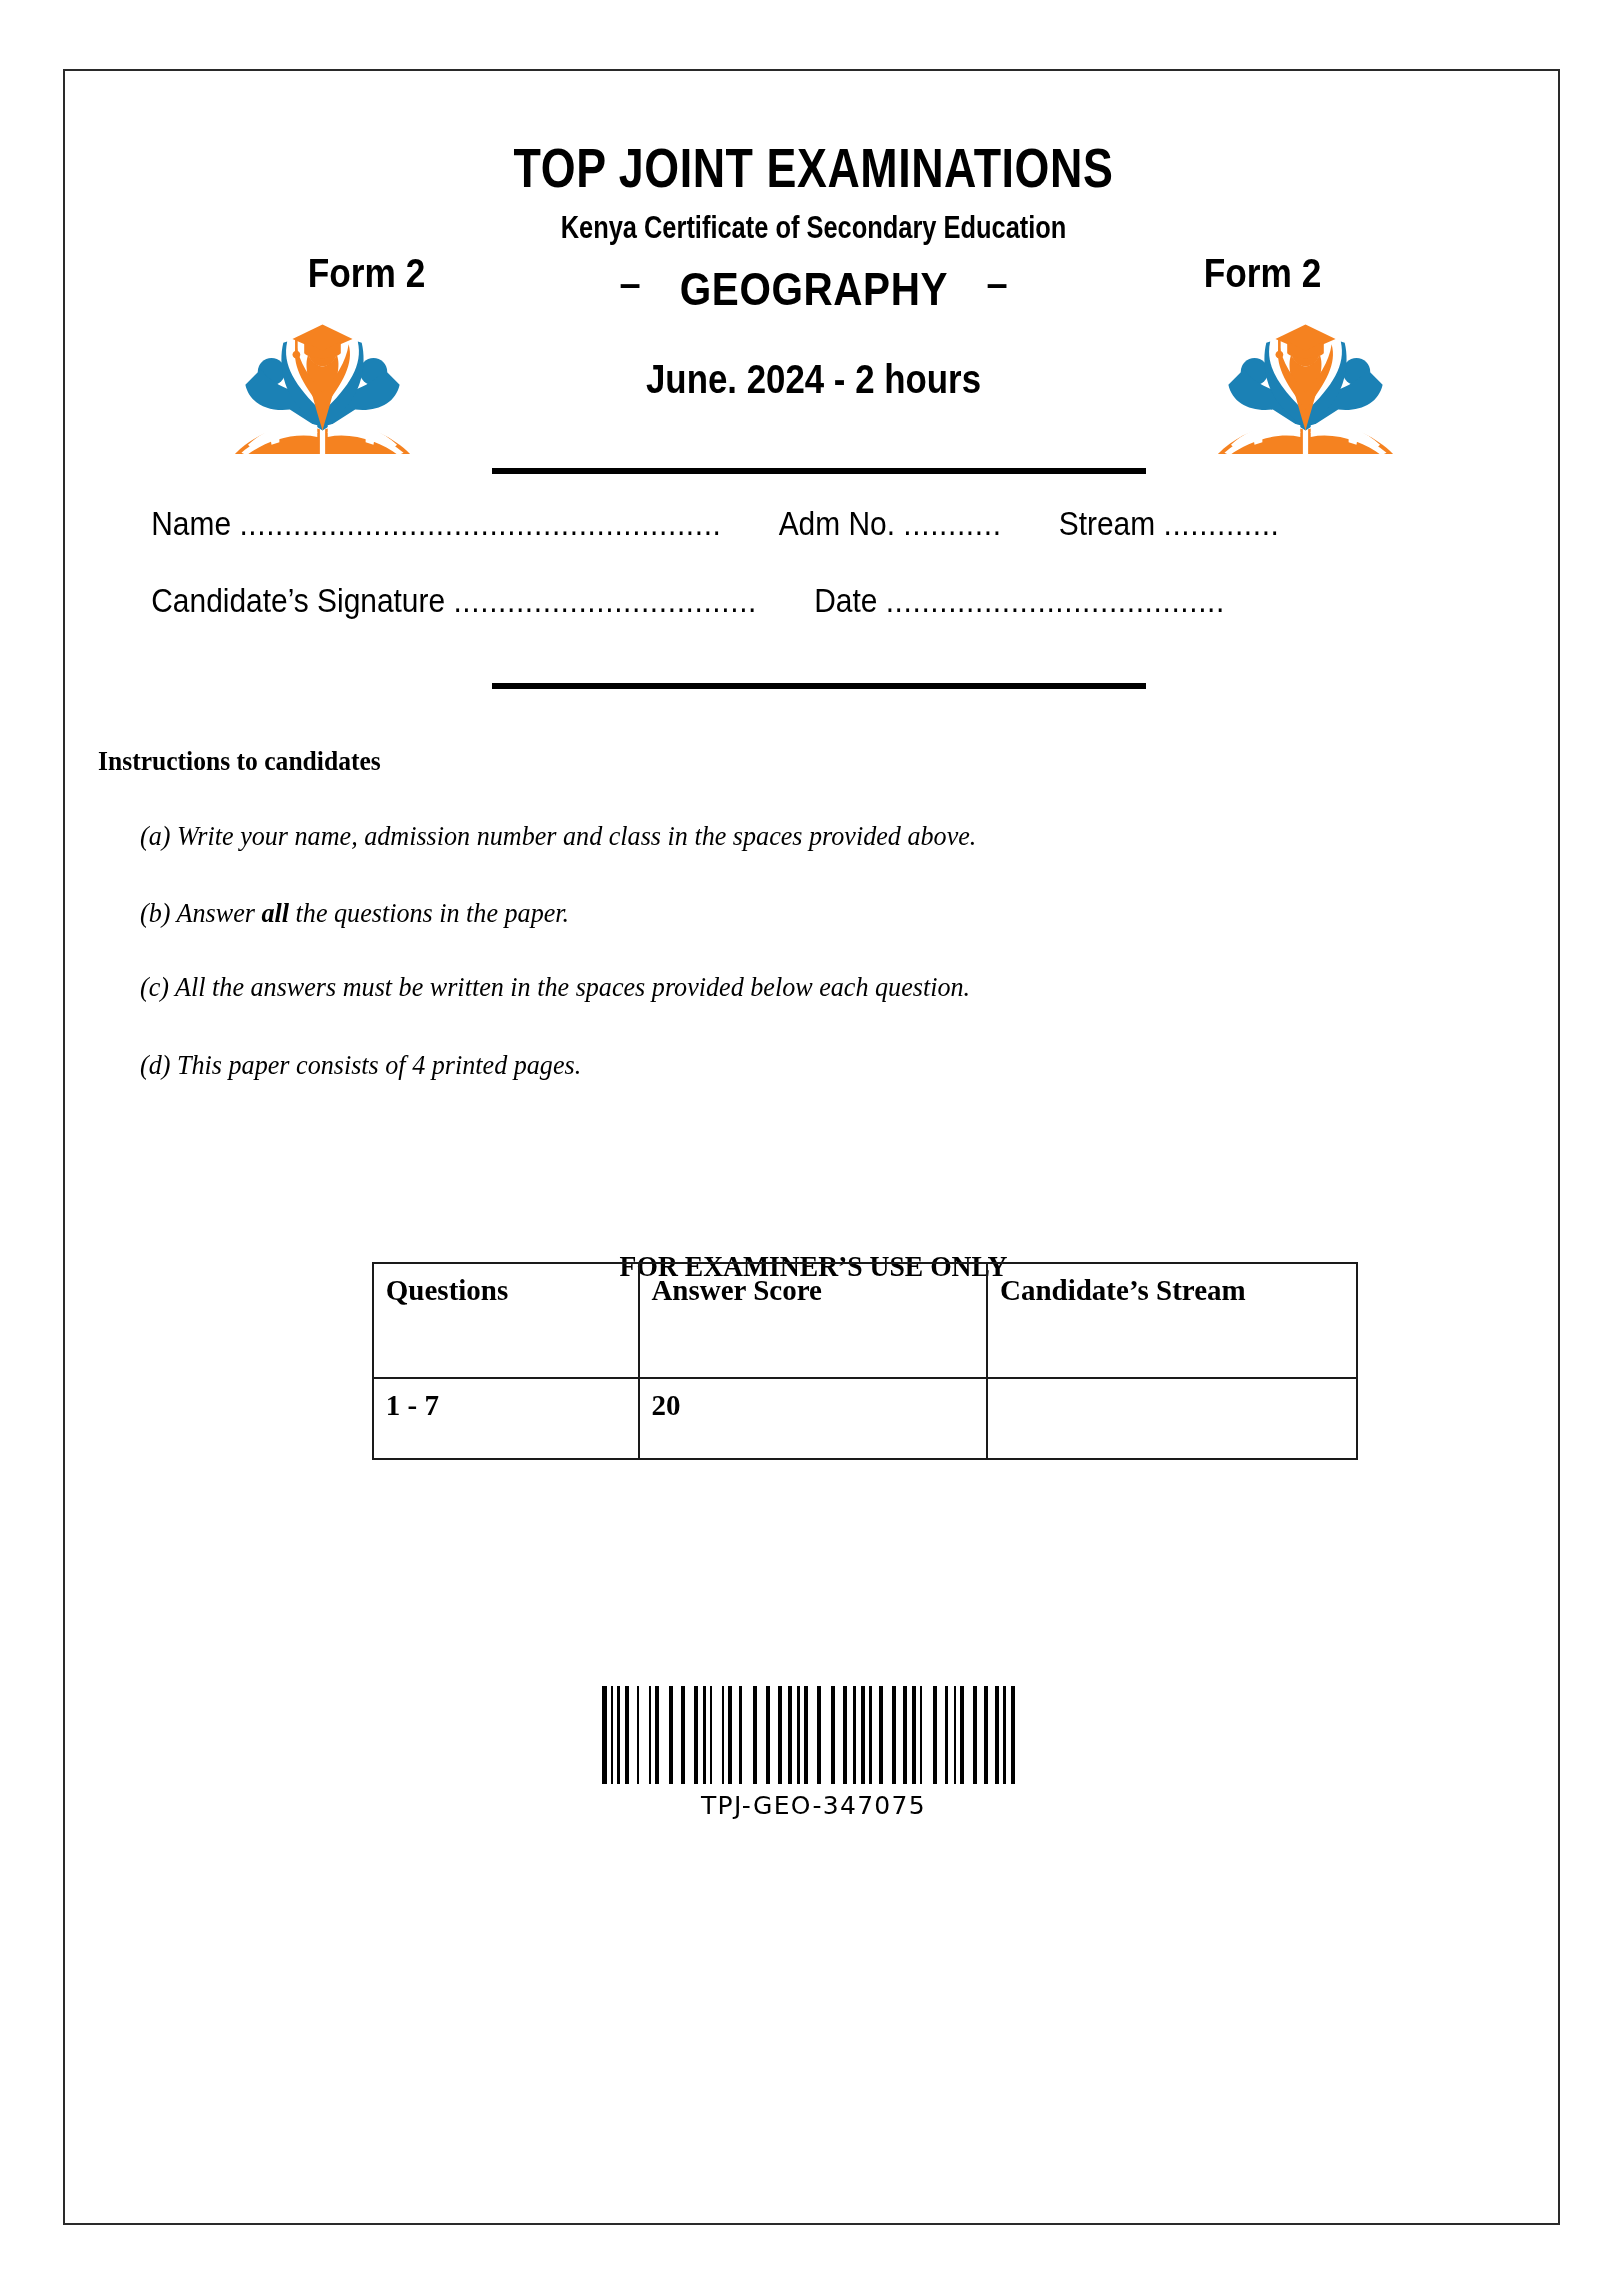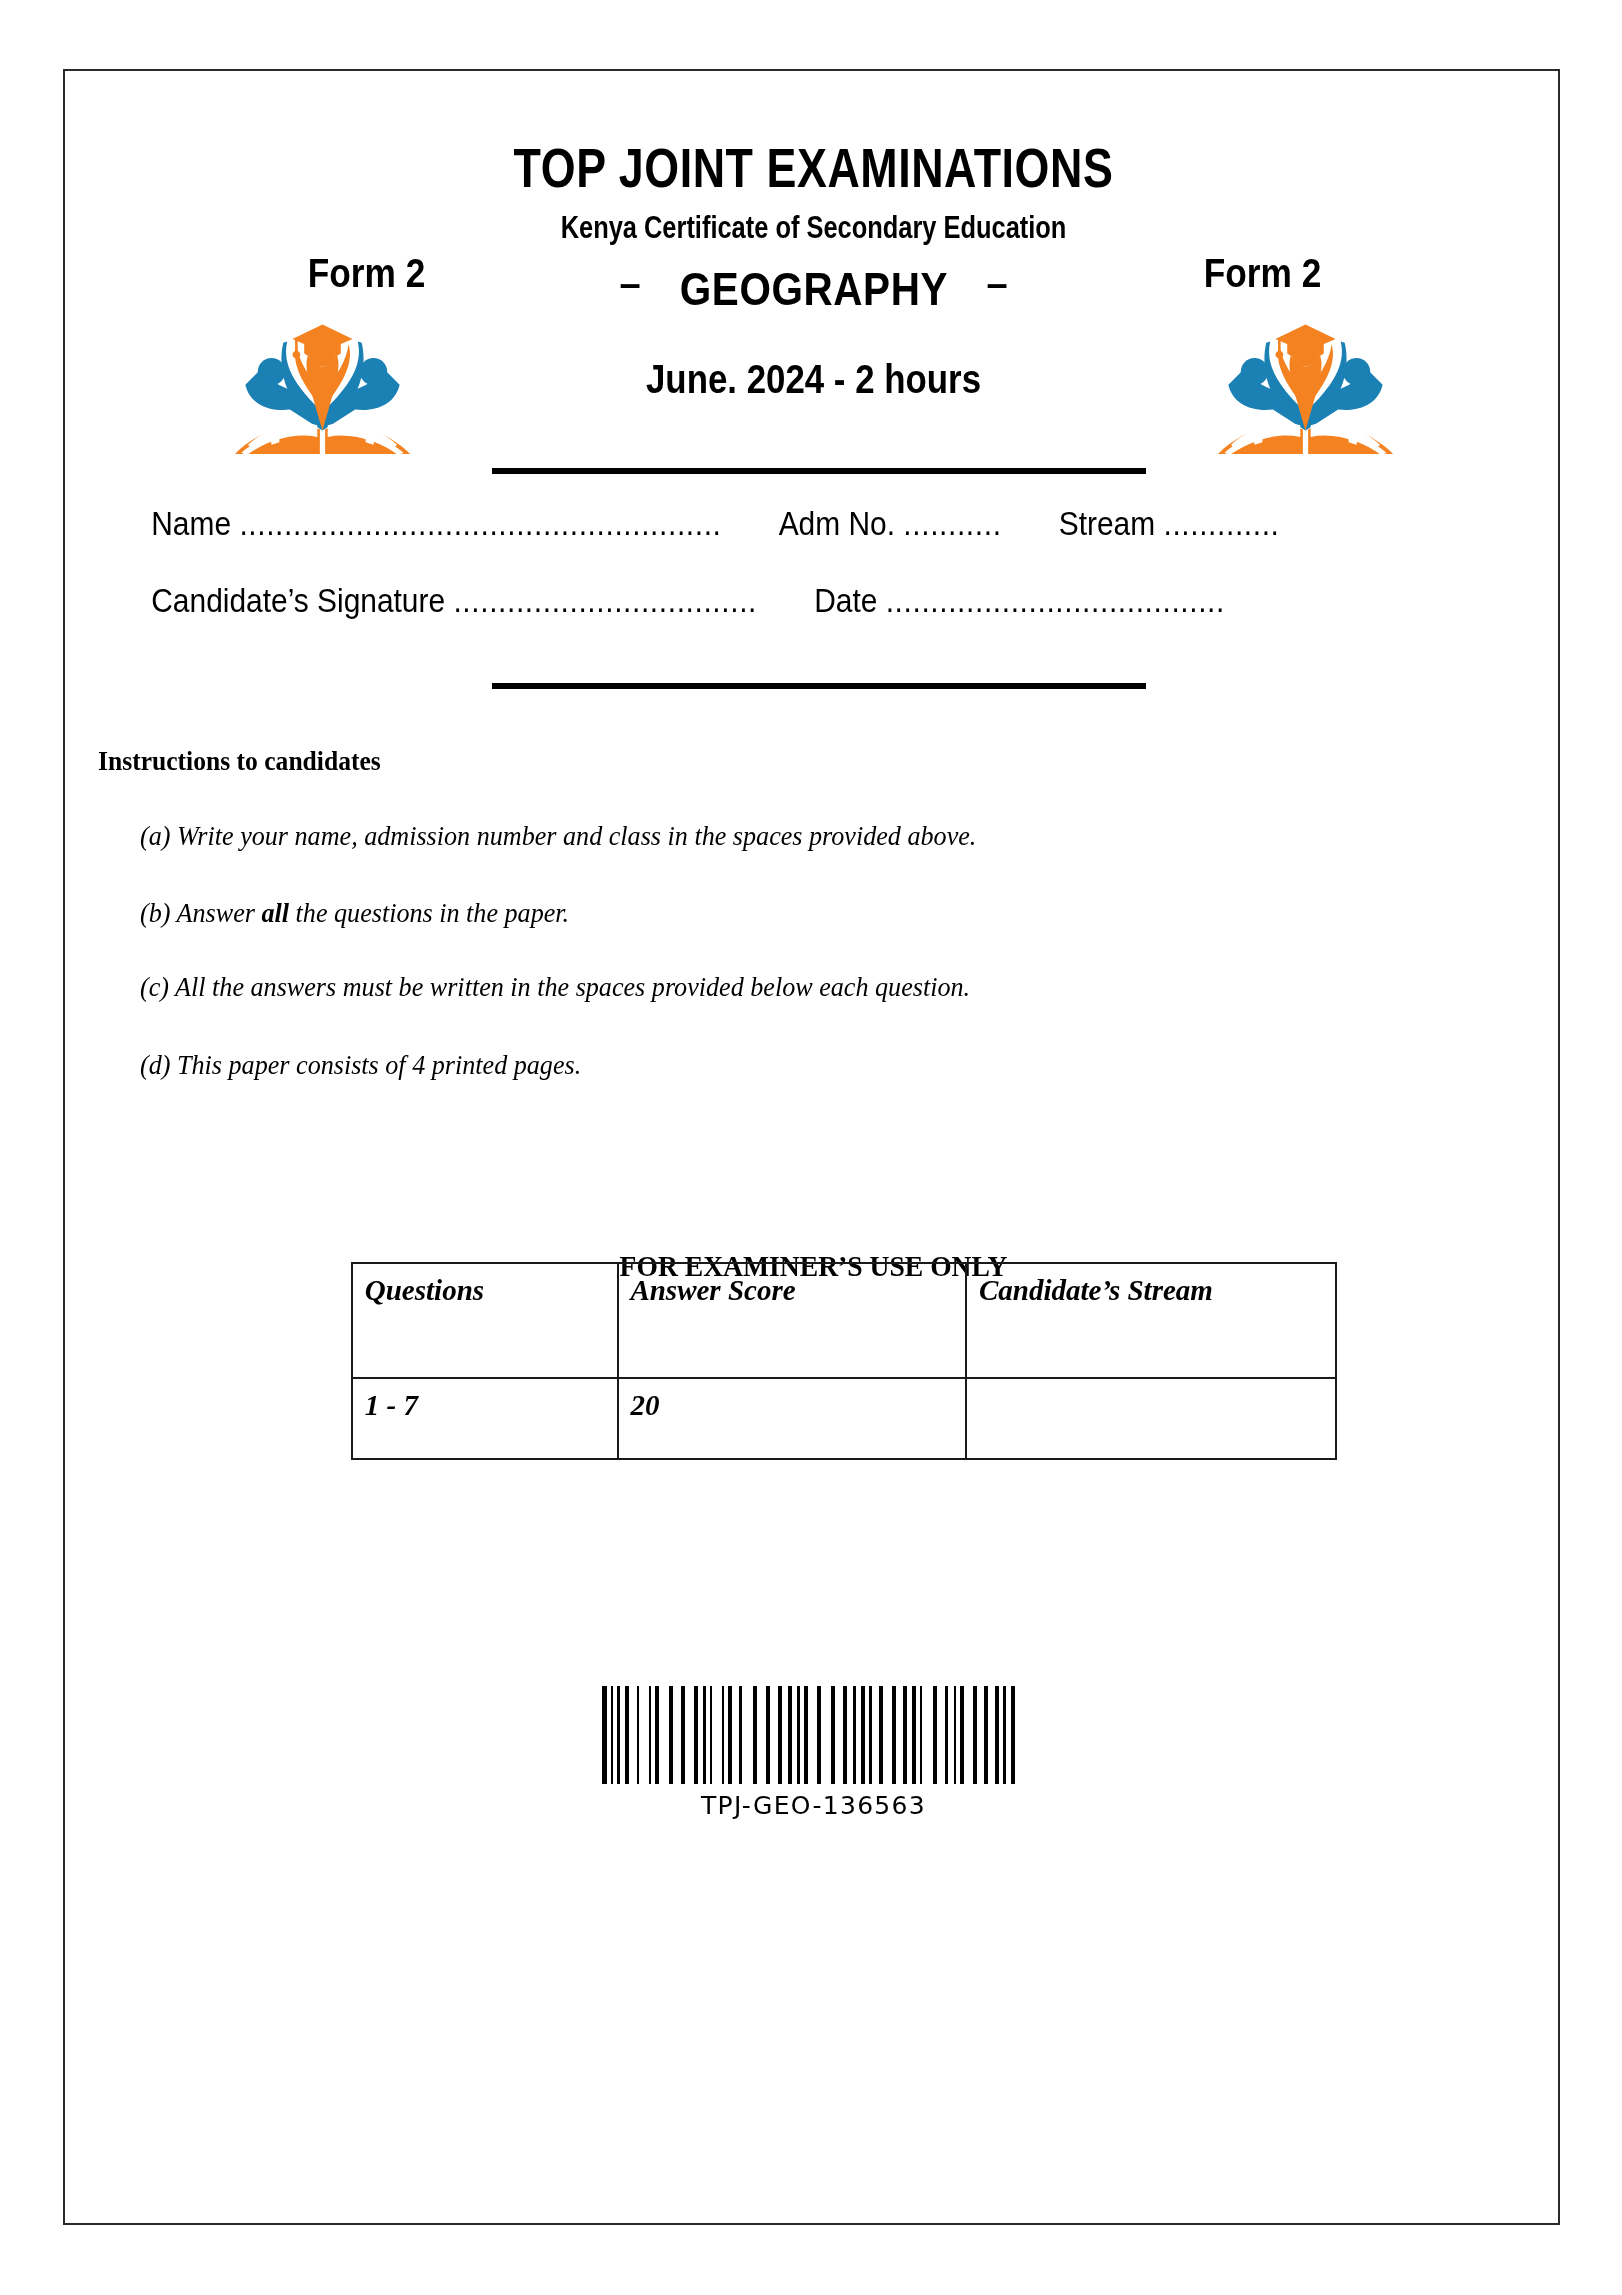--- a/index.html
+++ b/index.html
@@ -204,26 +204,25 @@
     font-family: "Liberation Serif", serif;
     font-weight: 700;
     font-size: 30px;
     transform: scaleX(0.92);
     transform-origin: center top;
     white-space: nowrap;
   }
 
   #score-table {
     position: absolute;
-    left: 286px;
+    left: 307px;
     top: 1191px;
     width: 906px;
     border-collapse: collapse;
     table-layout: fixed;
-    font-style: italic;
   }
   #score-table td {
     border: 2px solid #1a1a1a;
     vertical-align: top;
     padding: 10.5px 11.8px;
     font-family: "Liberation Serif", serif;
     font-weight: 700;
     font-size: 29px;
     line-height: 1.1;
   }
@@ -395,17 +394,17 @@
       <tr class="data-row">
         <td class="col-q">1 - 7</td>
         <td class="col-m">20</td>
         <td class="col-c"></td>
       </tr>
     </tbody>
   </table>
 
   <div id="barcode-wrap">
     <span id="barcode-bars"><i style="width:5.2px"></i><i style="width:3.9px;background:transparent"></i><i style="width:2.6px"></i><i style="width:3.9px;background:transparent"></i><i style="width:2.6px"></i><i style="width:5.2px;background:transparent"></i><i style="width:3.9px"></i><i style="width:7.9px;background:transparent"></i><i style="width:2.6px"></i><i style="width:9.2px;background:transparent"></i><i style="width:2.6px"></i><i style="width:3.9px;background:transparent"></i><i style="width:3.9px"></i><i style="width:10.5px;background:transparent"></i><i style="width:3.9px"></i><i style="width:7.9px;background:transparent"></i><i style="width:3.9px"></i><i style="width:9.2px;background:transparent"></i><i style="width:3.9px"></i><i style="width:5.2px;background:transparent"></i><i style="width:2.6px"></i><i style="width:3.9px;background:transparent"></i><i style="width:2.6px"></i><i style="width:9.2px;background:transparent"></i><i style="width:2.6px"></i><i style="width:3.9px;background:transparent"></i><i style="width:3.9px"></i><i style="width:6.5px;background:transparent"></i><i style="width:3.9px"></i><i style="width:10.5px;background:transparent"></i><i style="width:3.9px"></i><i style="width:9.2px;background:transparent"></i><i style="width:3.9px"></i><i style="width:7.9px;background:transparent"></i><i style="width:3.9px"></i><i style="width:6.5px;background:transparent"></i><i style="width:3.9px"></i><i style="width:5.2px;background:transparent"></i><i style="width:2.6px"></i><i style="width:3.9px;background:transparent"></i><i style="width:3.9px"></i><i style="width:9.2px;background:transparent"></i><i style="width:3.9px"></i><i style="width:10.5px;background:transparent"></i><i style="width:3.9px"></i><i style="width:7.9px;background:transparent"></i><i style="width:3.9px"></i><i style="width:6.5px;background:transparent"></i><i style="width:2.6px"></i><i style="width:5.2px;background:transparent"></i><i style="width:3.9px"></i><i style="width:3.9px;background:transparent"></i><i style="width:2.6px"></i><i style="width:7.9px;background:transparent"></i><i style="width:3.9px"></i><i style="width:9.2px;background:transparent"></i><i style="width:3.9px"></i><i style="width:6.5px;background:transparent"></i><i style="width:3.9px"></i><i style="width:5.2px;background:transparent"></i><i style="width:3.9px"></i><i style="width:3.9px;background:transparent"></i><i style="width:2.6px"></i><i style="width:10.5px;background:transparent"></i><i style="width:3.9px"></i><i style="width:7.9px;background:transparent"></i><i style="width:3.9px"></i><i style="width:5.2px;background:transparent"></i><i style="width:2.6px"></i><i style="width:3.9px;background:transparent"></i><i style="width:3.9px"></i><i style="width:9.2px;background:transparent"></i><i style="width:3.9px"></i><i style="width:6.5px;background:transparent"></i><i style="width:3.9px"></i><i style="width:7.9px;background:transparent"></i><i style="width:3.9px"></i><i style="width:3.9px;background:transparent"></i><i style="width:2.6px"></i><i style="width:5.2px;background:transparent"></i><i style="width:3.9px"></i><i style="width:10.5px;background:transparent"></i></span>
-    <span id="barcode-text">TPJ-GEO-136563</span>
+    <span id="barcode-text">TPJ-GEO-347075</span>
   </div>
 
 </div>
 
 
 </body></html>

